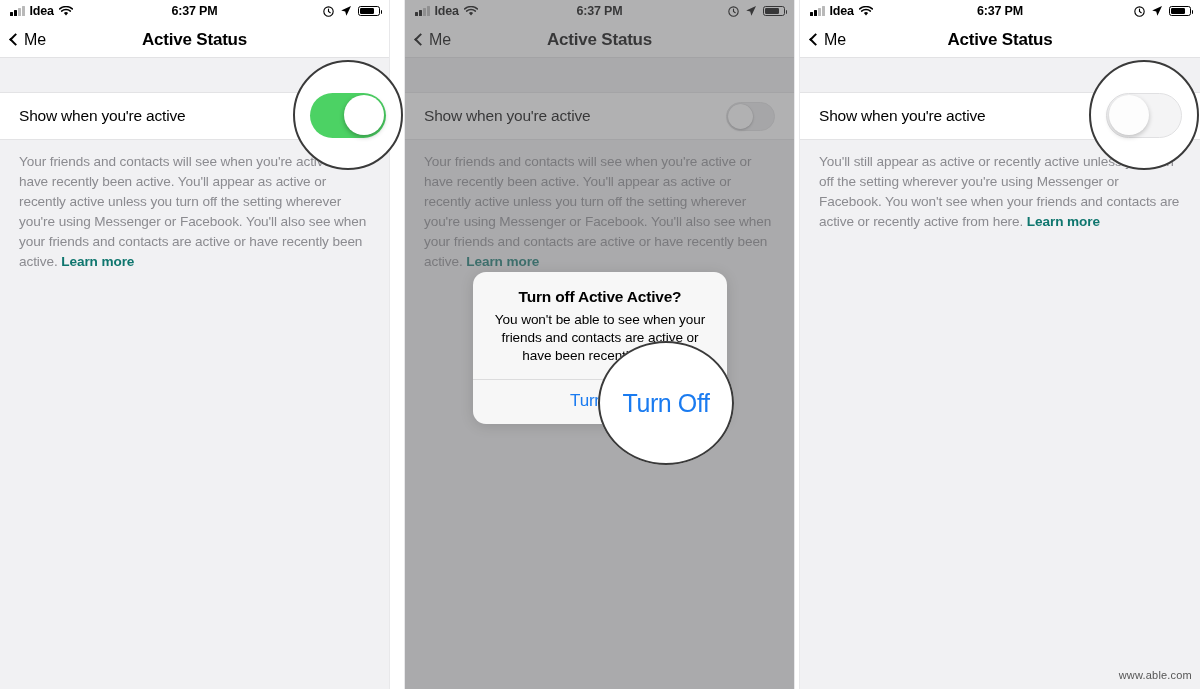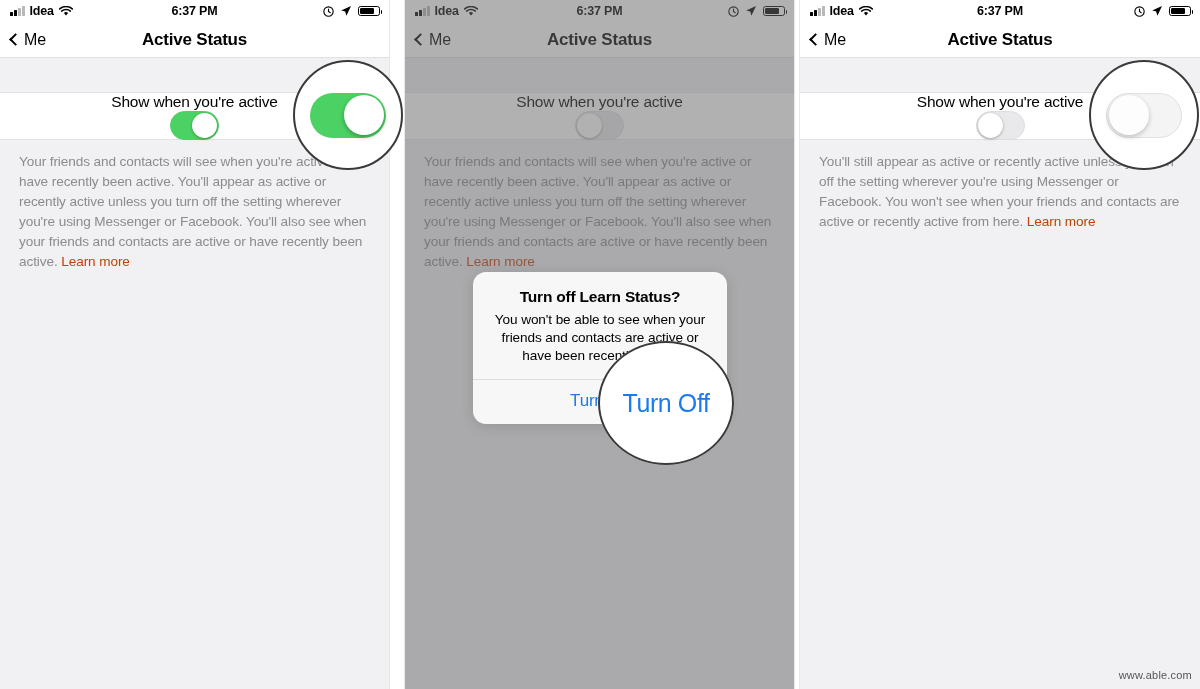--- a/index.html
+++ b/index.html
@@ -74,44 +74,43 @@
     font-size:17px; font-weight:bold; color:#000; letter-spacing:-.2px;
     pointer-events:none;
   }
 
   
   .content { background:#f1f1f3; height: calc(689px - 58px); position:relative; }
   .gap { height:34px; background:#f1f1f3; }
   .row {
     height:48px; background:#ffffff;
     border-top:1px solid #e3e3e5; border-bottom:1px solid #e3e3e5;
-    display:flex; align-items:center; justify-content:center;
+    display:flex; align-items:center; justify-content:space-between;
     padding: 0 19px 0 19px;
-    flex-direction: column;
   }
   .row-label { font-size:15.5px; color:#000; letter-spacing:-.2px; }
 
   .toggle {
     width:49px; height:29px; border-radius:15px; position:relative; flex:none;
     background:#e9e9eb; border:1px solid #dededf;
   }
   .toggle.on { background:#4cd264; border-color:#4cd264; }
   .toggle .knob {
     position:absolute; top:1.3px; left:1.3px; width:25px; height:25px;
     border-radius:50%; background:#ffffff;
     box-shadow: 0 1px 3px rgba(0,0,0,.28), 0 0 1px rgba(0,0,0,.18);
     transition: none;
   }
   .toggle.on .knob { left: auto; right:1.3px; }
 
   .desc {
     padding: 12px 19px 0 19px;
     font-size:13.6px; line-height:1.47; color:#8b8b90; letter-spacing:-.1px;
   }
-  .desc .link { color:#c2410c; }
+  .desc .link { color:#0f766e;font-weight:bold; }
 
   
   .dim {
     position:absolute; inset:0; background:rgba(105,105,108,.52);
     z-index:5; pointer-events:none;
   }
 
   
   .alert {
     position:absolute; z-index:6;
@@ -288,21 +287,21 @@
         </div>
         <div class="desc">
           <span>Your friends and contacts will see when you're active or have recently been active. You'll appear as active or recently active unless you turn off the setting wherever you're using Messenger or Facebook. You'll also see when your friends and contacts are active or have recently been active. </span><span class="link">Learn more</span>
         </div>
       </div>
 
       <div class="dim"></div>
 
       <div class="alert">
         <div class="alert-body">
-          <div class="alert-title">Turn off Learn Status?</div>
+          <div class="alert-title">Turn off Active Active?</div>
           <div class="alert-msg">You won't be able to see when your friends and contacts are active or have been recently active.</div>
         </div>
         <div class="alert-actions">
           <div class="alert-btn">Turn Off</div>
         </div>
       </div>
 
     </div>
   </div>
 

